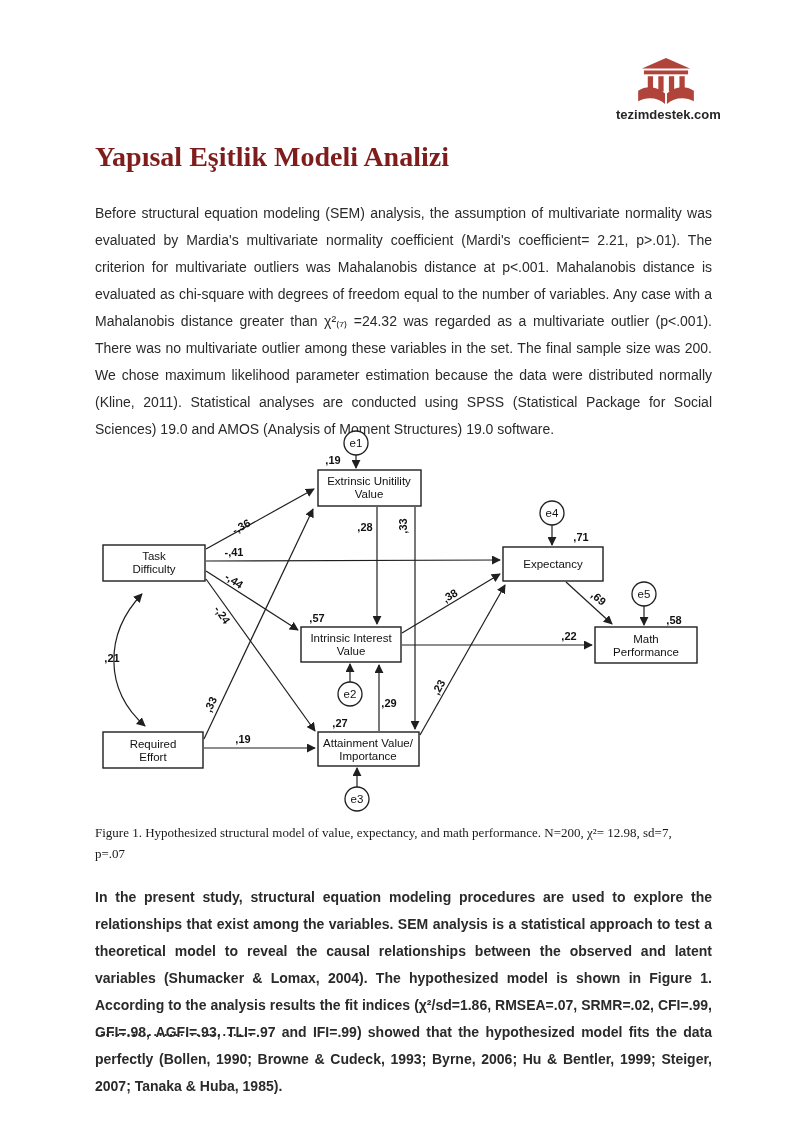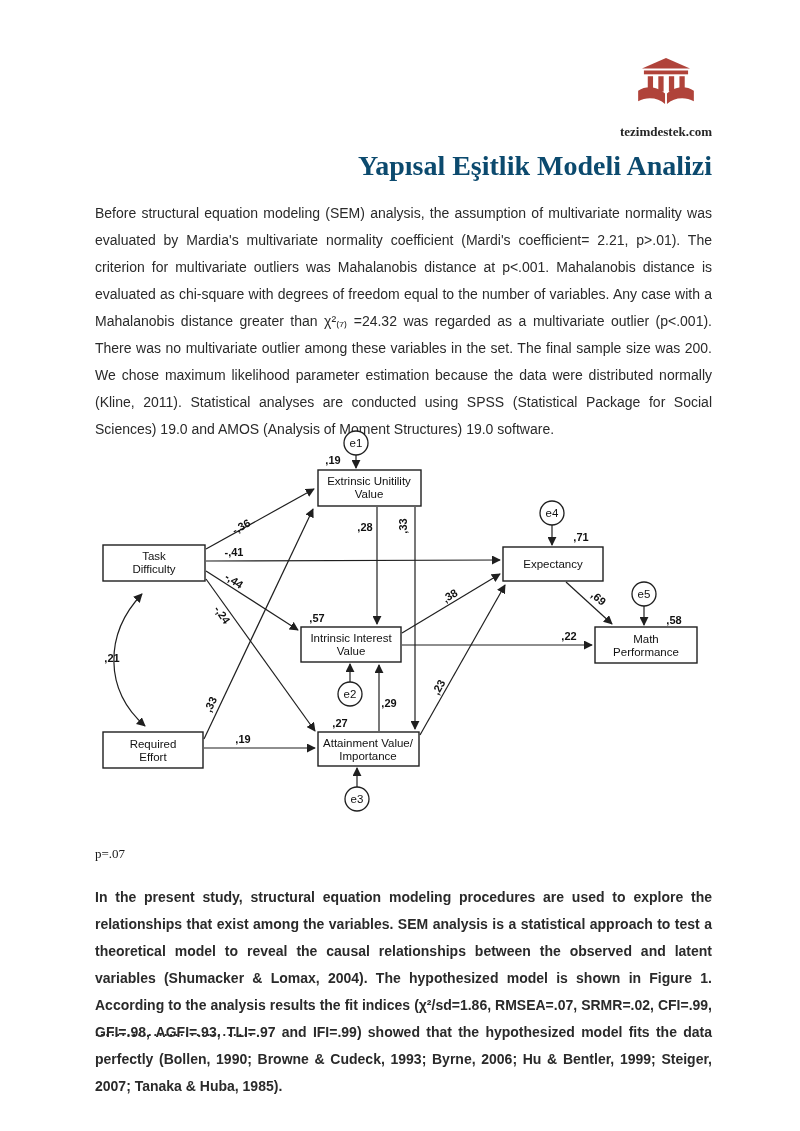--- a/index.html
+++ b/index.html
@@ -2,24 +2,24 @@
 <html><head>
 <meta charset="utf-8">
 <style>
   html,body{margin:0;padding:0;background:#ffffff;}
   .page{
     position:relative;width:800px;height:1131px;background:#fff;
     font-family:"Liberation Sans",sans-serif;color:#262626;overflow:hidden;
   }
   .logo{position:absolute;top:58px;left:616px;width:100px;text-align:center;}
   .logo svg{width:58px;height:48px;display:block;margin:0 auto;}
-  .logo-text{font-family:Liberation Serif, serif;font-weight:bold;font-size:13px;color:#262626;margin-top:18px;}
+  .logo-text{font-family:Liberation Sans, sans-serif;font-weight:bold;font-size:13px;color:#262626;margin-top:1px;}
   .title{
-    position:absolute;top:150px;left:95px;width:617px;margin:0;text-align:right;
-    font-family:"Liberation Serif",serif;font-weight:bold;font-size:28px;color:#0c4a6e;
+    position:absolute;top:141px;left:95px;width:617px;margin:0;text-align:left;
+    font-family:"Liberation Serif",serif;font-weight:bold;font-size:28px;color:#7f1d1d;
   }
   .body-par{
     position:absolute;left:95px;width:617px;margin:0;
     font-size:14px;line-height:27px;text-align:justify;color:#2a2a2a;
   }
   .p1{top:200px;}
   .p2{top:884px;font-weight:bold;}
   .caption{
     position:absolute;left:95px;top:822px;width:630px;margin:0;
     font-family:"Liberation Serif",serif;font-size:13px;line-height:21px;color:#1a1a1a;
@@ -165,21 +165,21 @@
     <g>
       <text class="elabel" x="333" y="464">,19</text>
       <text class="elabel" x="317" y="622">,57</text>
       <text class="elabel" x="340" y="727">,27</text>
       <text class="elabel" x="581" y="541">,71</text>
       <text class="elabel" x="674" y="624">,58</text>
     </g>
   </svg>
 
   <p class="caption">
-    <br>
+    <span>Figure 1. Hypothesized structural model of value, expectancy, and math performance. N=200, χ²= 12.98, sd=7,</span><br>
     <span>p=.07</span>
   </p>
 
   <p class="body-par p2">In the present study, structural equation modeling procedures are used to explore the relationships that exist among the variables. SEM analysis is a statistical approach to test a theoretical model to reveal the causal relationships between the observed and latent variables (Shumacker &amp; Lomax, 2004). The hypothesized model is shown in Figure 1. According to the analysis results the fit indices (χ²/sd=1.86, RMSEA=.07, SRMR=.02, CFI=.99, GFI=.98, AGFI=.93, TLI=.97 and IFI=.99) showed that the hypothesized model fits the data perfectly (Bollen, 1990; Browne &amp; Cudeck, 1993; Byrne, 2006; Hu &amp; Bentler, 1999; Steiger, 2007; Tanaka &amp; Huba, 1985).</p>
 
   <div class="dots">..............................</div>
 
 </div>
 
 </body></html>

